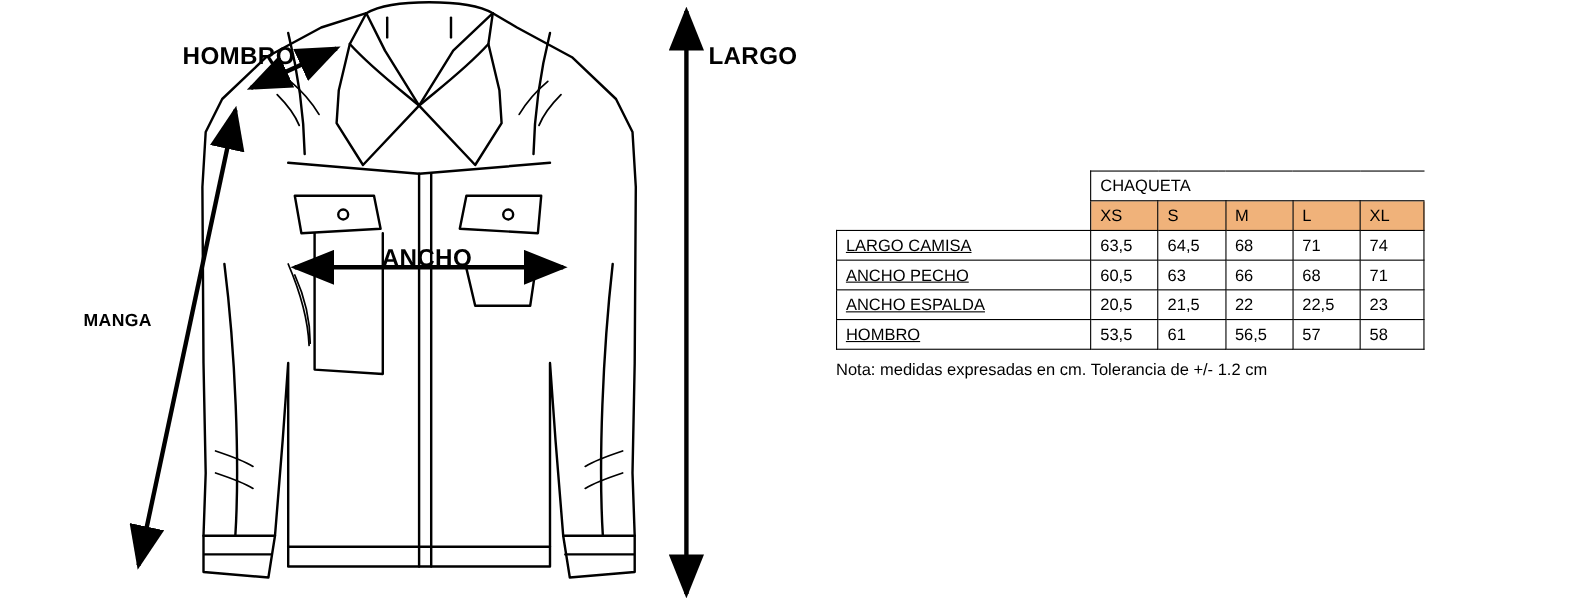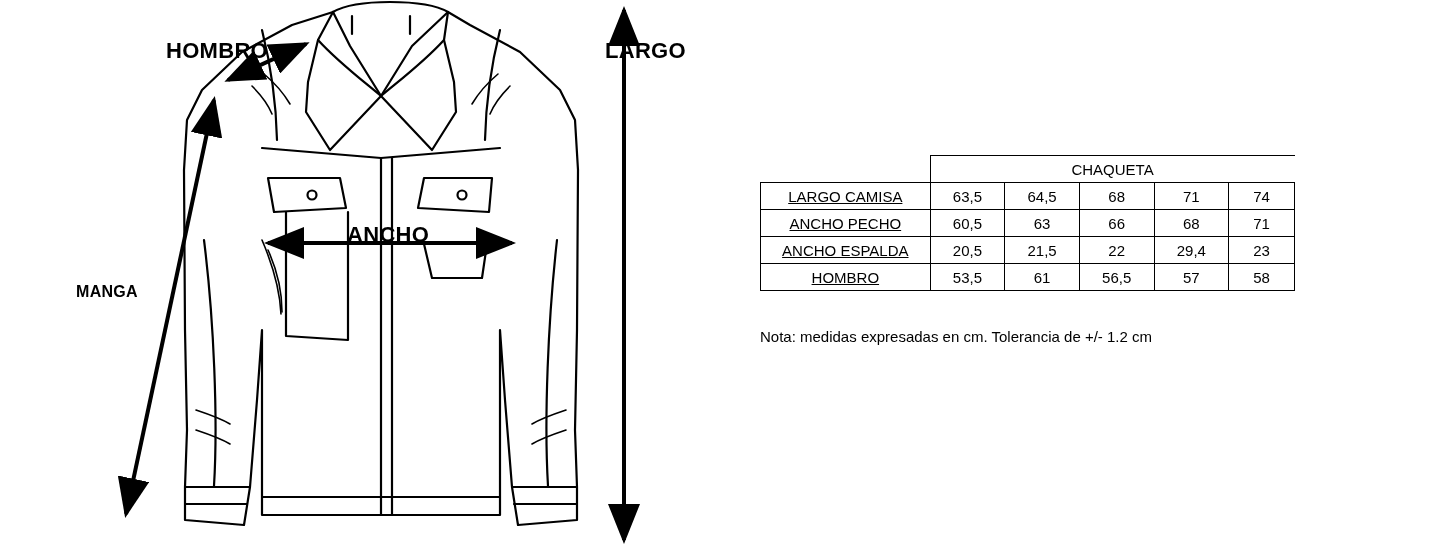--- a/index.html
+++ b/index.html
@@ -28,43 +28,43 @@
     height: 558px;
   }
   .label {
     position: absolute;
     font-weight: bold;
     color: #000000;
     white-space: nowrap;
     letter-spacing: 0.3px;
   }
   .lbl-hombro { left: 166px; top: 38px; font-size: 22px; }
-  .lbl-largo  { left: 605px; top: 38px; font-size: 22px; }
+  .lbl-largo  { left: 644px; top: 38px; font-size: 22px; }
   .lbl-ancho  { left: 347px; top: 222px; font-size: 22px; }
   .lbl-manga  { left: 76px;  top: 283px; font-size: 16px; }
 
   
   .table-wrap {
     position: absolute;
     left: 760px;
     top: 155px;
     width: 535px;
   }
   table.size-table {
     border-collapse: collapse;
     width: 535px;
     font-size: 15px;
     color: #000;
   }
   table.size-table td, table.size-table th {
     border: 1px solid #000;
-    padding: 2px 19px;
+    padding: 2px 8px;
     height: 22px;
     font-weight: normal;
-    text-align: center;
+    text-align: left;
     background: #ffffff;
   }
   .row-title td {
     font-weight: normal;
     font-size: 15px;
   }
   .title-cell {
     border-right: none !important;
   }
   .blank-head {
@@ -216,20 +216,28 @@
     <div class="label lbl-manga">MANGA</div>
   </div>
 
   <div class="table-wrap">
     <table class="size-table">
       <tbody>
         <tr class="row-title">
           <td class="rowlabel blank-head"></td>
           <td colspan="5" class="title-cell">CHAQUETA</td>
         </tr>
+        <tr>
+          <td class="rowlabel blank-head"></td>
+          <td class="hdr val">XS</td>
+          <td class="hdr val">S</td>
+          <td class="hdr val">M</td>
+          <td class="hdr val">L</td>
+          <td class="hdr val">XL</td>
+        </tr>
 
         <tr>
           <td class="rowlabel">LARGO CAMISA</td>
           <td class="val">63,5</td>
           <td class="val">64,5</td>
           <td class="val">68</td>
           <td class="val">71</td>
           <td class="val">74</td>
         </tr>
 
@@ -240,21 +248,21 @@
           <td class="val">66</td>
           <td class="val">68</td>
           <td class="val">71</td>
         </tr>
 
         <tr>
           <td class="rowlabel">ANCHO ESPALDA</td>
           <td class="val">20,5</td>
           <td class="val">21,5</td>
           <td class="val">22</td>
-          <td class="val">29,4</td>
+          <td class="val">22,5</td>
           <td class="val">23</td>
         </tr>
 
         <tr>
           <td class="rowlabel">HOMBRO</td>
           <td class="val">53,5</td>
           <td class="val">61</td>
           <td class="val">56,5</td>
           <td class="val">57</td>
           <td class="val">58</td>

